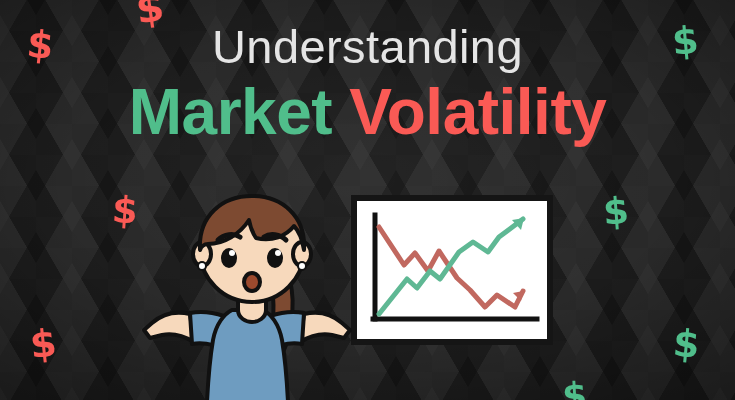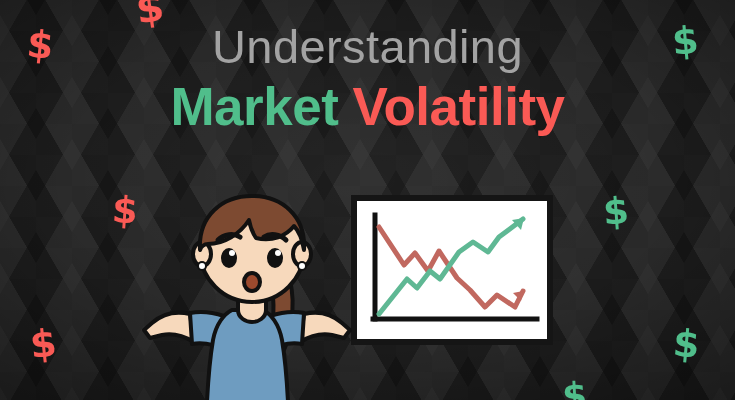--- a/index.html
+++ b/index.html
@@ -58,21 +58,21 @@
     display: block;
     color: #ffffff;
     font-size: 47px;
     font-weight: 300;
     letter-spacing: 0.4px;
     line-height: 1.08;
     font-family: "Liberation Sans", sans-serif;
   }
   #title-line2 {
     display: block;
-    font-size: 53px;
+    font-size: 64px;
     font-weight: 800;
     letter-spacing: -0.5px;
     line-height: 1.12;
     margin-top: 4px;
     font-family: "Liberation Sans", sans-serif;
   }
   .w-green { color: #50BE8B; }
   .w-red   { color: #FA5A55; }
 
   
@@ -118,21 +118,21 @@
       <span class="dollar" style="left: 27px; top: 26px; font-size: 38px; color: rgb(250, 90, 85); transform: rotate(6deg);">$</span>
       <span class="dollar" style="left: 672px; top: 22px; font-size: 38px; color: rgb(80, 190, 139); transform: rotate(-5deg);">$</span>
       <span class="dollar" style="left: 112px; top: 192px; font-size: 37px; color: rgb(250, 90, 85); transform: rotate(4deg);">$</span>
       <span class="dollar" style="left: 603px; top: 193px; font-size: 37px; color: rgb(80, 190, 139); transform: rotate(-4deg);">$</span>
       <span class="dollar" style="left: 30px; top: 325px; font-size: 38px; color: rgb(250, 90, 85); transform: rotate(-6deg);">$</span>
       <span class="dollar" style="left: 673px; top: 325px; font-size: 38px; color: rgb(80, 190, 139); transform: rotate(5deg);">$</span>
       <span class="dollar" style="left: 562px; top: 378px; font-size: 36px; color: rgb(80, 190, 139); transform: rotate(-3deg);">$</span>
     </div>
 
   <div id="headline">
-    <span id="title-line1" style="color: #a3a3a3;">Understanding</span>
+    <span id="title-line1" style="color: #e5e5e5;">Understanding</span>
     <span id="title-line2"><span class="w-green" style="color: rgb(80, 190, 139);">Market</span><span>&nbsp;</span><span class="w-red" style="color: rgb(250, 90, 85);">Volatility</span></span>
   </div>
 
   <div id="whiteboard">
     <div id="board-face">
       <svg id="board-svg" viewBox="0 0 190 138" width="190" height="138">
 
         <path d="M 18 14 L 18 118" stroke="#111111" stroke-width="5" stroke-linecap="square"></path>
         <path d="M 16 118 L 180 118" stroke="#111111" stroke-width="5" stroke-linecap="square"></path>
 

